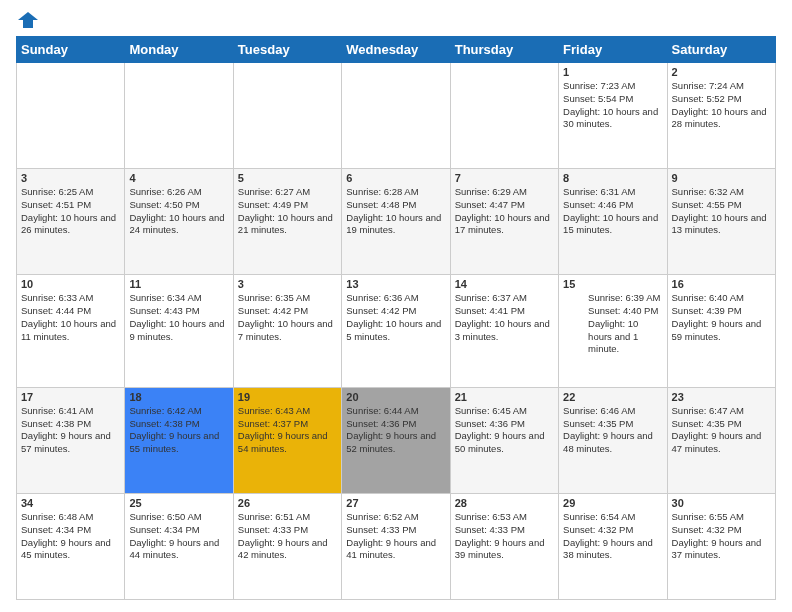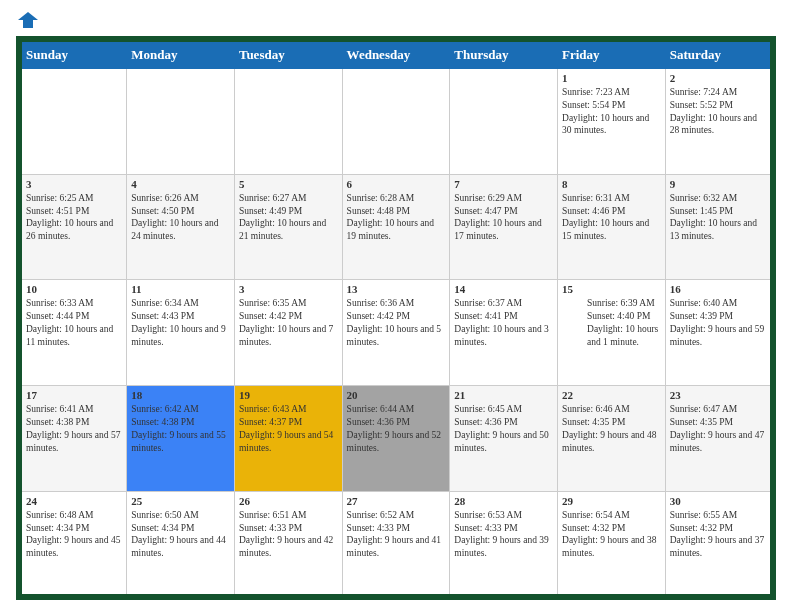--- a/index.html
+++ b/index.html
@@ -48,25 +48,24 @@
       color: #333;
       line-height: 1.1;
     }
     .location {
       font-size: 16px;
       color: #333;
       line-height: 1.3;
     }
     .calendar {
       flex: 1;
-      border: 6px solid #14532d;
+      border: 1px solid #14532d;
       border-collapse: collapse;
       width: 100%;
       table-layout: fixed;
-      font-family: Liberation Serif, serif;
     }
     .calendar th {
       background: #1a6db5;
       color: #fff;
       font-size: 13px;
       font-weight: bold;
       padding: 5px 4px;
       text-align: left;
       border: 1px solid #1a6db5;
     }
@@ -182,21 +181,21 @@
           </td>
           <td style="background: rgb(245, 245, 245);">
             <span class="day-num">8</span>
             <div class="day-info" style="white-space: pre-line;">Sunrise: 6:31 AM
 Sunset: 4:46 PM
 Daylight: 10 hours and 15 minutes.</div>
           </td>
           <td style="background: rgb(245, 245, 245);">
             <span class="day-num">9</span>
             <div class="day-info" style="white-space: pre-line;">Sunrise: 6:32 AM
-Sunset: 1:45 PM
+Sunset: 4:55 PM
 Daylight: 10 hours and 13 minutes.</div>
           </td>
         </tr>
         <tr>
           <td>
             <span class="day-num">10</span>
             <div class="day-info" style="white-space: pre-line;">Sunrise: 6:33 AM
 Sunset: 4:44 PM
 Daylight: 10 hours and 11 minutes.</div>
           </td>
@@ -276,21 +275,21 @@
           </td>
           <td style="background: rgb(245, 245, 245);">
             <span class="day-num">23</span>
             <div class="day-info" style="white-space: pre-line;">Sunrise: 6:47 AM
 Sunset: 4:35 PM
 Daylight: 9 hours and 47 minutes.</div>
           </td>
         </tr>
         <tr>
           <td>
-            <span class="day-num">24</span>
+            <span class="day-num">34</span>
             <div class="day-info" style="white-space: pre-line;">Sunrise: 6:48 AM
 Sunset: 4:34 PM
 Daylight: 9 hours and 45 minutes.</div>
           </td>
           <td>
             <span class="day-num">25</span>
             <div class="day-info" style="white-space: pre-line;">Sunrise: 6:50 AM
 Sunset: 4:34 PM
 Daylight: 9 hours and 44 minutes.</div>
           </td>

